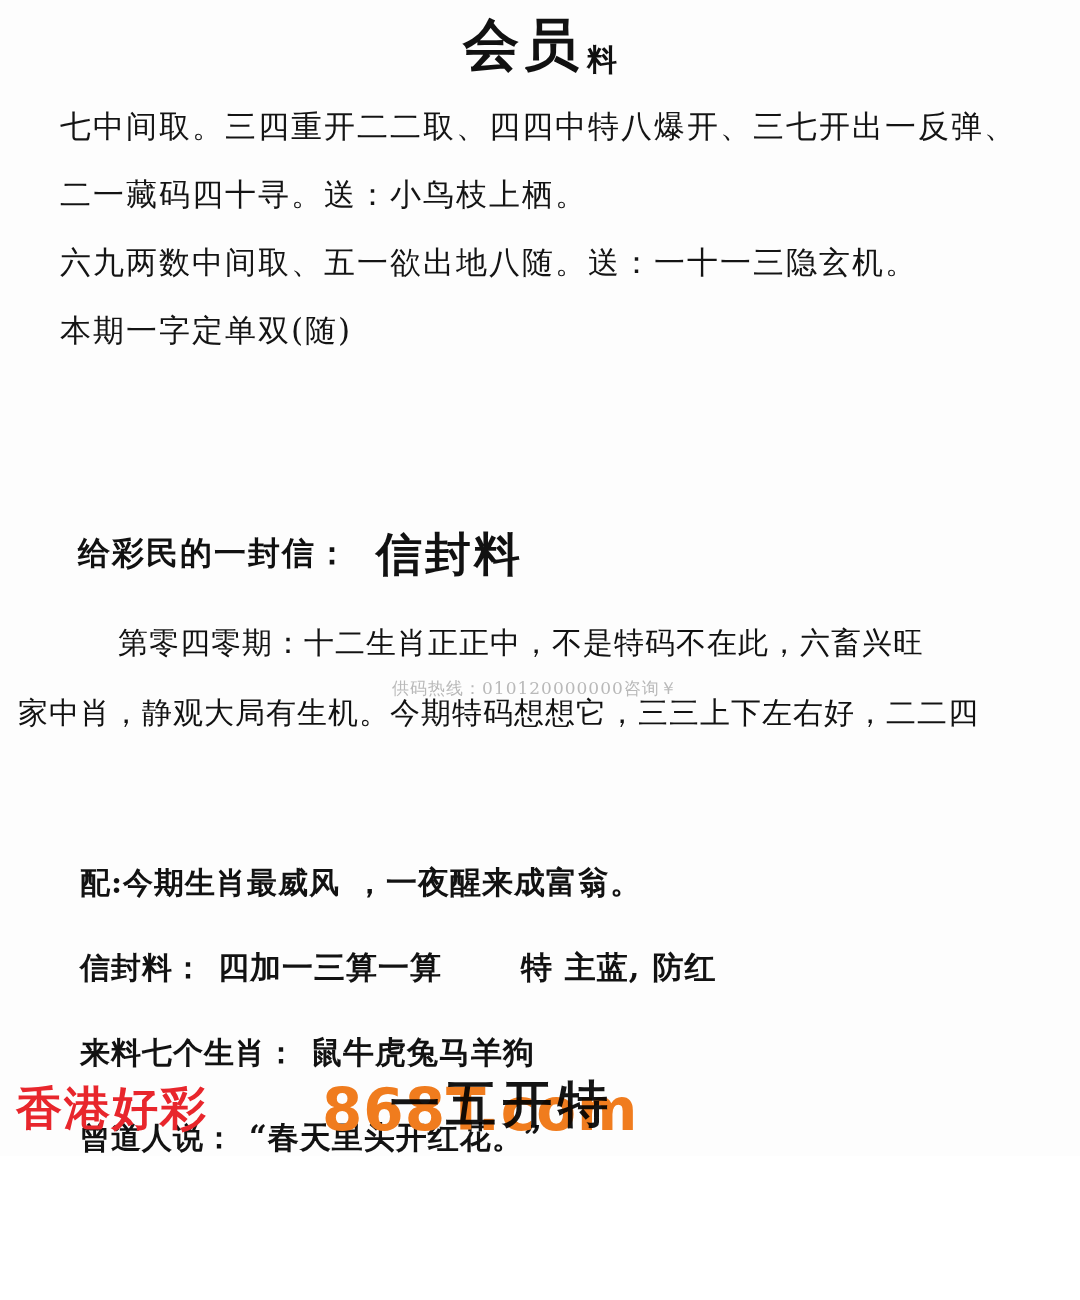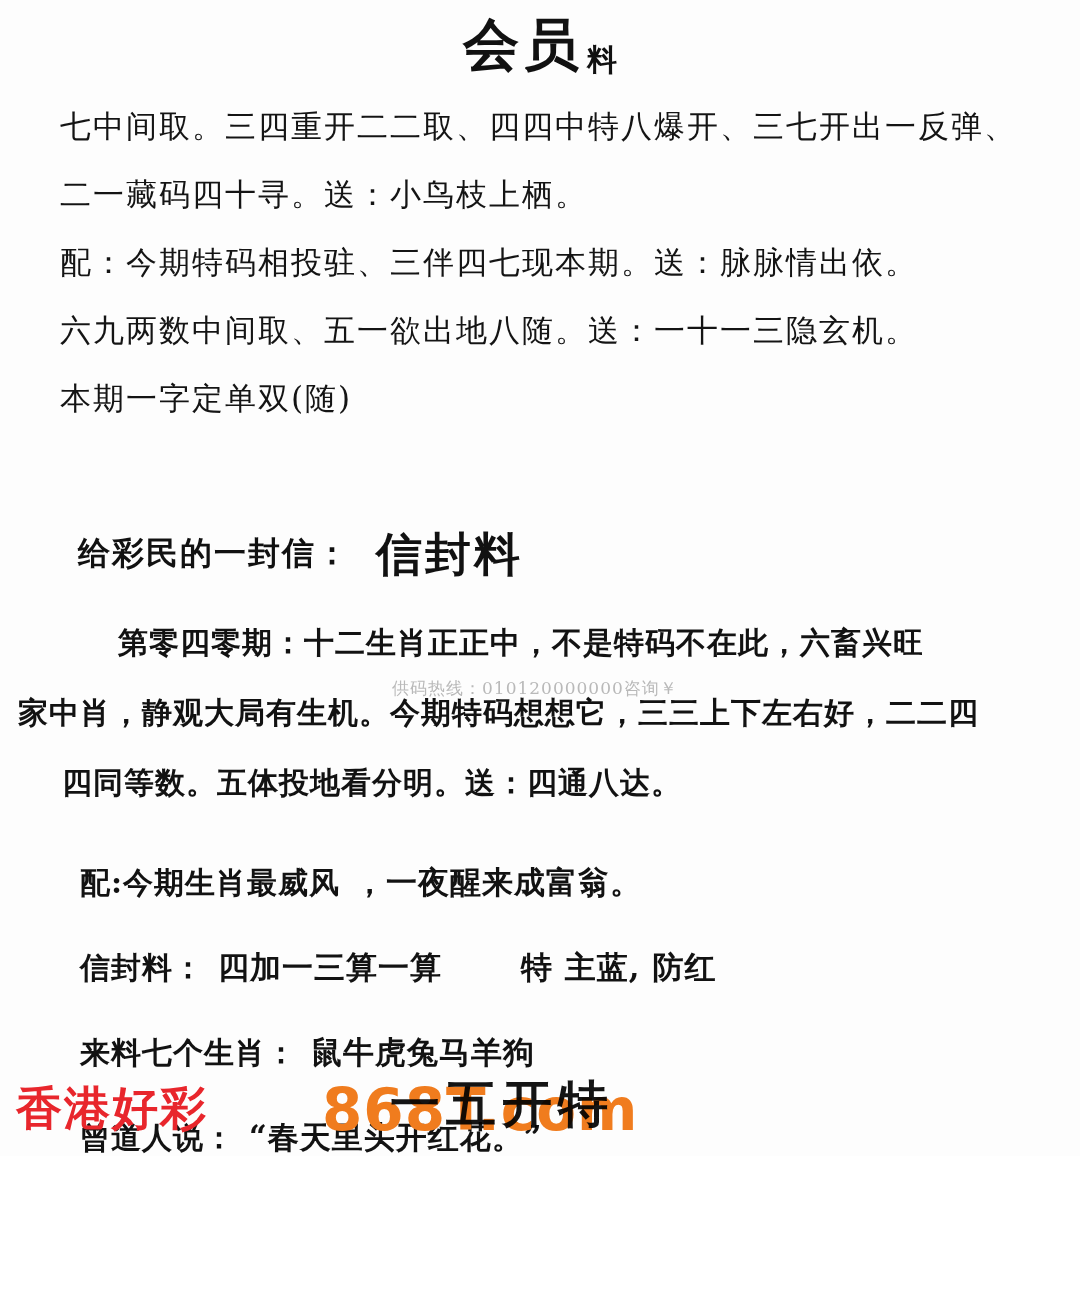--- a/index.html
+++ b/index.html
@@ -93,21 +93,21 @@
   
   .block2 {
     position: absolute;
     top: 608px;
     left: 18px;
     width: 1050px;
   }
   .bline {
     font-family: "DejaVu Serif", serif;
     font-size: 30px;
-    font-weight: 700;
+    font-weight: 400;
     line-height: 70px;
     letter-spacing: 1px;
     color: #121212;
     white-space: nowrap;
   }
   .bline.ind1 { padding-left: 100px; }
   .bline.ind0 { padding-left: 0px; }
   .bline.ind2 { padding-left: 44px; }
 
   .ghost {
@@ -193,35 +193,33 @@
 
 <div class="page">
 
   <div class="title-row">
     <span class="title-main">会员</span><span class="title-sub">料</span>
   </div>
 
   <div class="block1">
     <div class="hline">七中间取。三四重开二二取、四四中特八爆开、三七开出一反弹、</div>
     <div class="hline">二一藏码四十寻。送：小鸟枝上栖。</div>
-    <div class="hline">配：今期特码相投驻、三伴四七现本期。送：脉脉情出依。</div>
     <div class="hline">六九两数中间取、五一欲出地八随。送：一十一三隐玄机。</div>
     <div class="hline">本期一字定单双(随)</div>
   </div>
 
   <div class="letter-head">
     <span class="lbl">给彩民的一封信：</span><span class="big">信封料</span>
   </div>
 
   <div class="ghost">供码热线：010120000000咨询￥</div>
 
   <div class="block2">
     <div class="bline ind1">第零四零期：十二生肖正正中，不是特码不在此，六畜兴旺</div>
     <div class="bline ind0">家中肖，静观大局有生机。今期特码想想它，三三上下左右好，二二四</div>
-    <div class="bline ind2">四同等数。五体投地看分明。送：四通八达。</div>
   </div>
 
   <div class="lower">
     <div class="lrow">
       <span>配:今期生肖最威风</span><span class="v">，一夜醒来成富翁。</span>
     </div>
     <div class="lrow">
       <span>信封料：</span><span class="v">四加一三算一算</span><span class="v v2">特 主蓝, 防红</span>
     </div>
     <div class="lrow">

